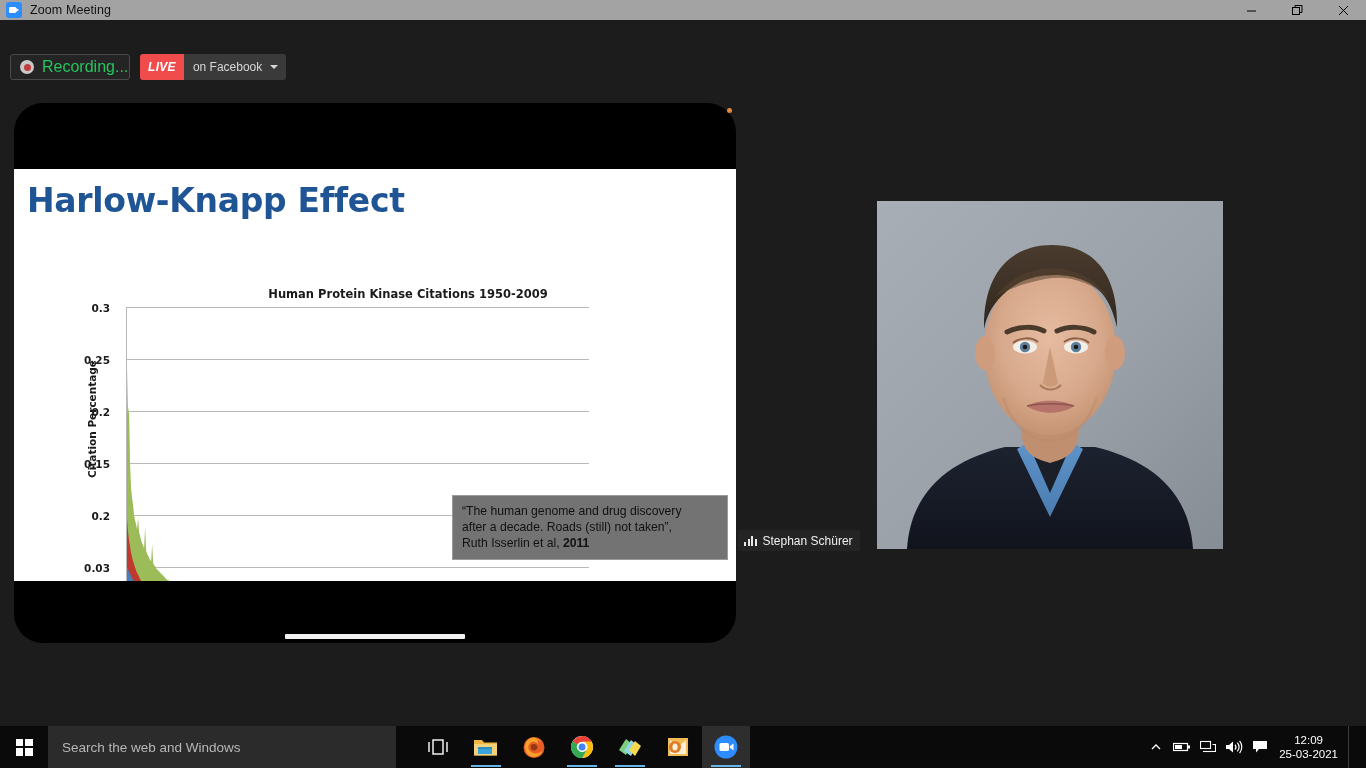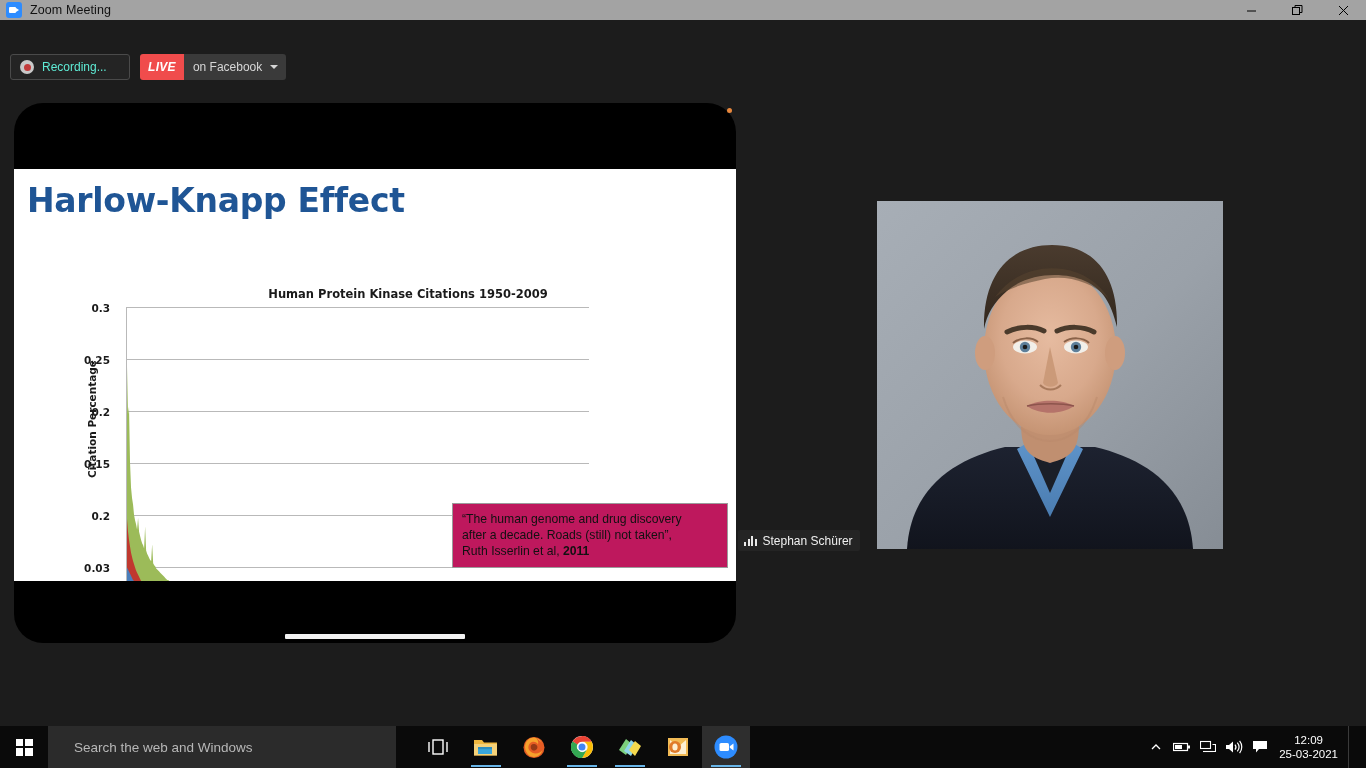--- a/index.html
+++ b/index.html
@@ -48,21 +48,21 @@
     width: 120px; height: 26px;
     background: #242424; border: 1px solid #4a4a4a; border-radius: 3px;
     display: flex; align-items: center; cursor: pointer;
   }
   .rec-dot-outer {
     width: 14px; height: 14px; border-radius: 50%;
     background: #c9c9c9; margin-left: 9px; margin-right: 8px;
     display: flex; align-items: center; justify-content: center; flex:0 0 auto;
   }
   .rec-dot-inner { width: 7px; height: 7px; border-radius: 50%; background: #c23b3b; }
-  .rec-label { color: #5eead4; font-size: 12px; }
+  .rec-label { color: #22c55e; font-size: 16px; }
 
   .live-group {
     position: absolute; left: 140px; top: 30px; height: 26px;
     display: flex; align-items: stretch; border-radius: 3px; overflow: hidden;
   }
   .live-badge {
     background: #f04c4c; color: #fff; font-size: 12px; font-weight: bold;
     display: flex; align-items: center; padding: 0 8px; letter-spacing: .3px;
     cursor: pointer;
     font-style: italic;
@@ -116,25 +116,24 @@
   .gridline { position: absolute; height: 1px; background: #b9b9b9; }
   .axisline { position: absolute; width: 1px; background: #b9b9b9; }
 
   .legend { position: absolute; }
   .legend-row { display: flex; align-items: center; height: 20px; }
   .legend-sw { width: 9px; height: 9px; margin-right: 6px; flex: 0 0 auto; }
   .legend-txt { font-size: 10.5px; font-weight: bold; color: #1a1a1a; font-family:"DejaVu Sans",sans-serif; }
 
   .quote-box {
     position: absolute; left: 438px; top: 326px; width: 276px;
-    background: #be185d; border: 1px solid #9b9b9b;
+    background: #737373; border: 1px solid #9b9b9b;
     padding: 7px 9px 8px 9px;
     font-size: 12.2px; line-height: 1.32; color: #111;
     font-family: "Liberation Sans", sans-serif;
-    margin-top: 8px;
   }
   .quote-box b { font-weight: bold; }
 
   .slide-progress {
     position: absolute; left: 271px; top: 531px; width: 180px; height: 5px;
     background: #f2f2f2; border-radius: 1px;
   }
 
   
   .video-tile {
@@ -157,21 +156,21 @@
     background: #0a0a0a; display: flex; align-items: center;
   }
   .start-btn {
     width: 48px; height: 42px; display: flex; align-items: center; justify-content: center;
     cursor: pointer;
   }
   .winlogo { width: 17px; height: 17px; display: grid; grid-template-columns: 1fr 1fr; grid-template-rows: 1fr 1fr; gap: 2px; }
   .winlogo i { background: #fff; display: block; }
   .search-box {
     width: 348px; height: 42px; background: #2b2b2b;
-    display: flex; align-items: center; padding-left: 26px; cursor: text;
+    display: flex; align-items: center; padding-left: 14px; cursor: text;
   }
   .search-ph { color: #b7b7b7; font-size: 13.5px; }
   .tb-apps { display: flex; align-items: center; margin-left: 18px; height: 42px; }
   .tb-app {
     width: 48px; height: 42px; display: flex; align-items: center; justify-content: center;
     position: relative; cursor: pointer;
   }
   .tb-app.active { background: #2e2e2e; }
   .tb-app .under {
     position: absolute; bottom: 1px; left: 9px; width: 30px; height: 2px; background: #68b5e8;

